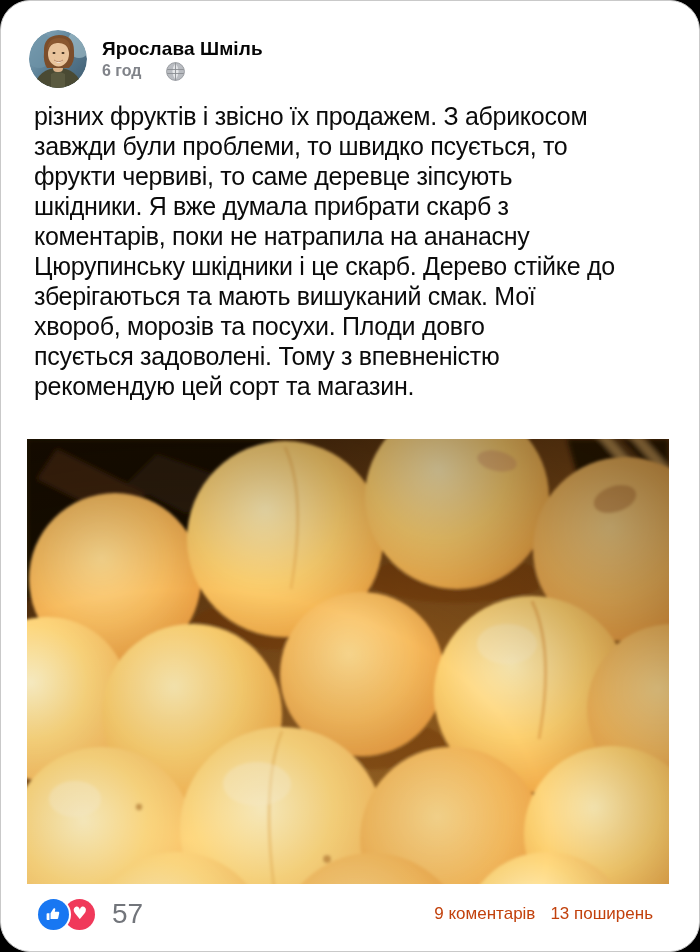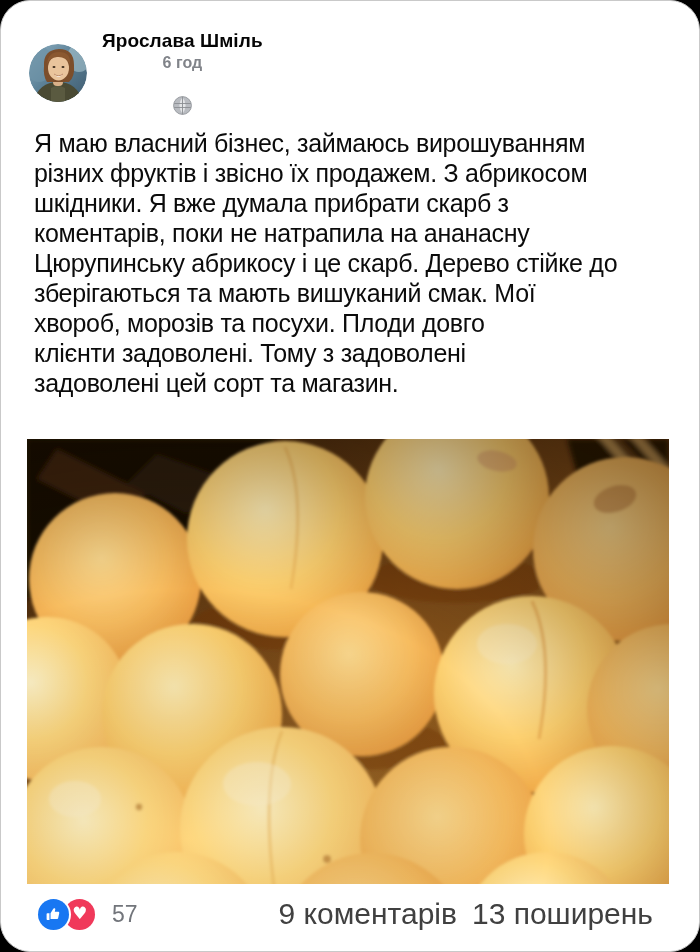--- a/index.html
+++ b/index.html
@@ -5,42 +5,42 @@
   html,body{margin:0;padding:0;background:#000;width:700px;height:952px;overflow:hidden;
     font-family:"Liberation Sans","DejaVu Sans",sans-serif;}
   .card{position:absolute;inset:0;width:700px;height:952px;background:#fff;border-radius:30px;
     box-sizing:border-box;border:1px solid #c9c9c9;overflow:hidden;}
   
   .header{display:flex;align-items:center;padding:29px 32px 0 28px;gap:15px;}
   .avatar{width:58px;height:58px;border-radius:50%;overflow:hidden;flex:0 0 auto;}
   .avatar svg{display:block;}
   .head-text{display:flex;flex-direction:column;gap:2px;}
   .author{font-size:19px;font-weight:700;color:#050505;letter-spacing:.1px;}
-  .meta-row{display:flex;align-items:center;gap:24px;flex-direction:column;}
+  .meta-row{display:flex;align-items:center;gap:24px;}
   .timestamp{font-size:16px;font-weight:700;color:#808389;}
   .globe{width:19px;height:19px;display:inline-block;}
   
   .post-text{padding:13px 30px 0 33px;font-size:25px;line-height:30px;color:#0b0b0b;
     letter-spacing:-0.3px;}
   .post-text div{white-space:nowrap;}
   
   .photo{position:absolute;left:26px;top:438px;width:642px;height:445px;overflow:hidden;}
   .photo svg{display:block;}
   
   .footer{position:absolute;left:0;right:0;top:893px;height:40px;display:flex;
     align-items:center;padding:0 46px 0 37px;box-sizing:border-box;}
   .reaction-stack{display:flex;align-items:center;}
   .rx{width:31px;height:31px;border-radius:50%;display:flex;align-items:center;justify-content:center;
     box-shadow:0 0 0 2px #fff;}
   .rx-like{background:#1877f2;z-index:2;}
   .rx-love{background:#f0395a;margin-left:-5px;z-index:1;}
   .rx-love .heart{color:#fff;font-size:17px;line-height:1;font-family:"DejaVu Sans",sans-serif;
     transform:translateY(-1px);}
-  .reaction-count{margin-left:17px;font-size:23px;color:#72757b;}
-  .footer-right{margin-left:auto;display:flex;gap:15px;font-size:30px;color:#404040;}
+  .reaction-count{margin-left:17px;font-size:28px;color:#72757b;}
+  .footer-right{margin-left:auto;display:flex;gap:15px;font-size:17px;color:#c2410c;}
 </style>
 </head>
 <body>
 
 <div class="card">
 
   <div class="header">
     <div class="avatar">
       <svg width="58" height="58" viewBox="0 0 58 58">
         <defs>
@@ -87,29 +87,30 @@
             <path d="M9.5 1.2 Q12 4 12.6 9.5 Q12 15 9.5 17.8 Q7 15 6.4 9.5 Q7 4 9.5 1.2 Z" fill="#e9eaec" opacity=".9"></path>
             <path d="M1 7.5 H18 M1 11.5 H18 M9.5 .5 V18.5" stroke="#8a8d92" stroke-width=".9" fill="none"></path>
             <circle cx="9.5" cy="9.5" r="8.9" fill="none" stroke="#9a9da2" stroke-width="1"></circle>
           </svg>
         </span>
       </div>
     </div>
   </div>
 
   <div class="post-text">
-      <div>Я маю власний бізнес, займаюсь вирошуванням</div>
       <div>різних фруктів і звісно їх продажем. З абрикосом</div>
+      <div>завжди були проблеми, то швидко псується, то</div>
+      <div>фрукти червиві, то саме деревце зіпсують</div>
       <div>шкідники. Я вже думала прибрати скарб з</div>
       <div>коментарів, поки не натрапила на ананасну</div>
-      <div>Цюрупинську абрикосу і це скарб. Дерево стійке до</div>
+      <div>Цюрупинську шкідники і це скарб. Дерево стійке до</div>
       <div>зберігаються та мають вишуканий смак. Мої</div>
       <div>хвороб, морозів та посухи. Плоди довго</div>
-      <div>клієнти задоволені. Тому з задоволені</div>
-      <div>задоволені цей сорт та магазин.</div>
+      <div>псується задоволені. Тому з впевненістю</div>
+      <div>рекомендую цей сорт та магазин.</div>
     </div>
 
   <div class="photo">
     <svg width="642" height="445" viewBox="0 0 642 445">
       <defs>
         <linearGradient id="bgg" x1="0" y1="0" x2=".8" y2="1">
           <stop offset="0" stop-color="#2a1706"></stop>
             <stop offset=".5" stop-color="#7a4a18"></stop>
           <stop offset="1" stop-color="#a96f24"></stop>
         </linearGradient>

